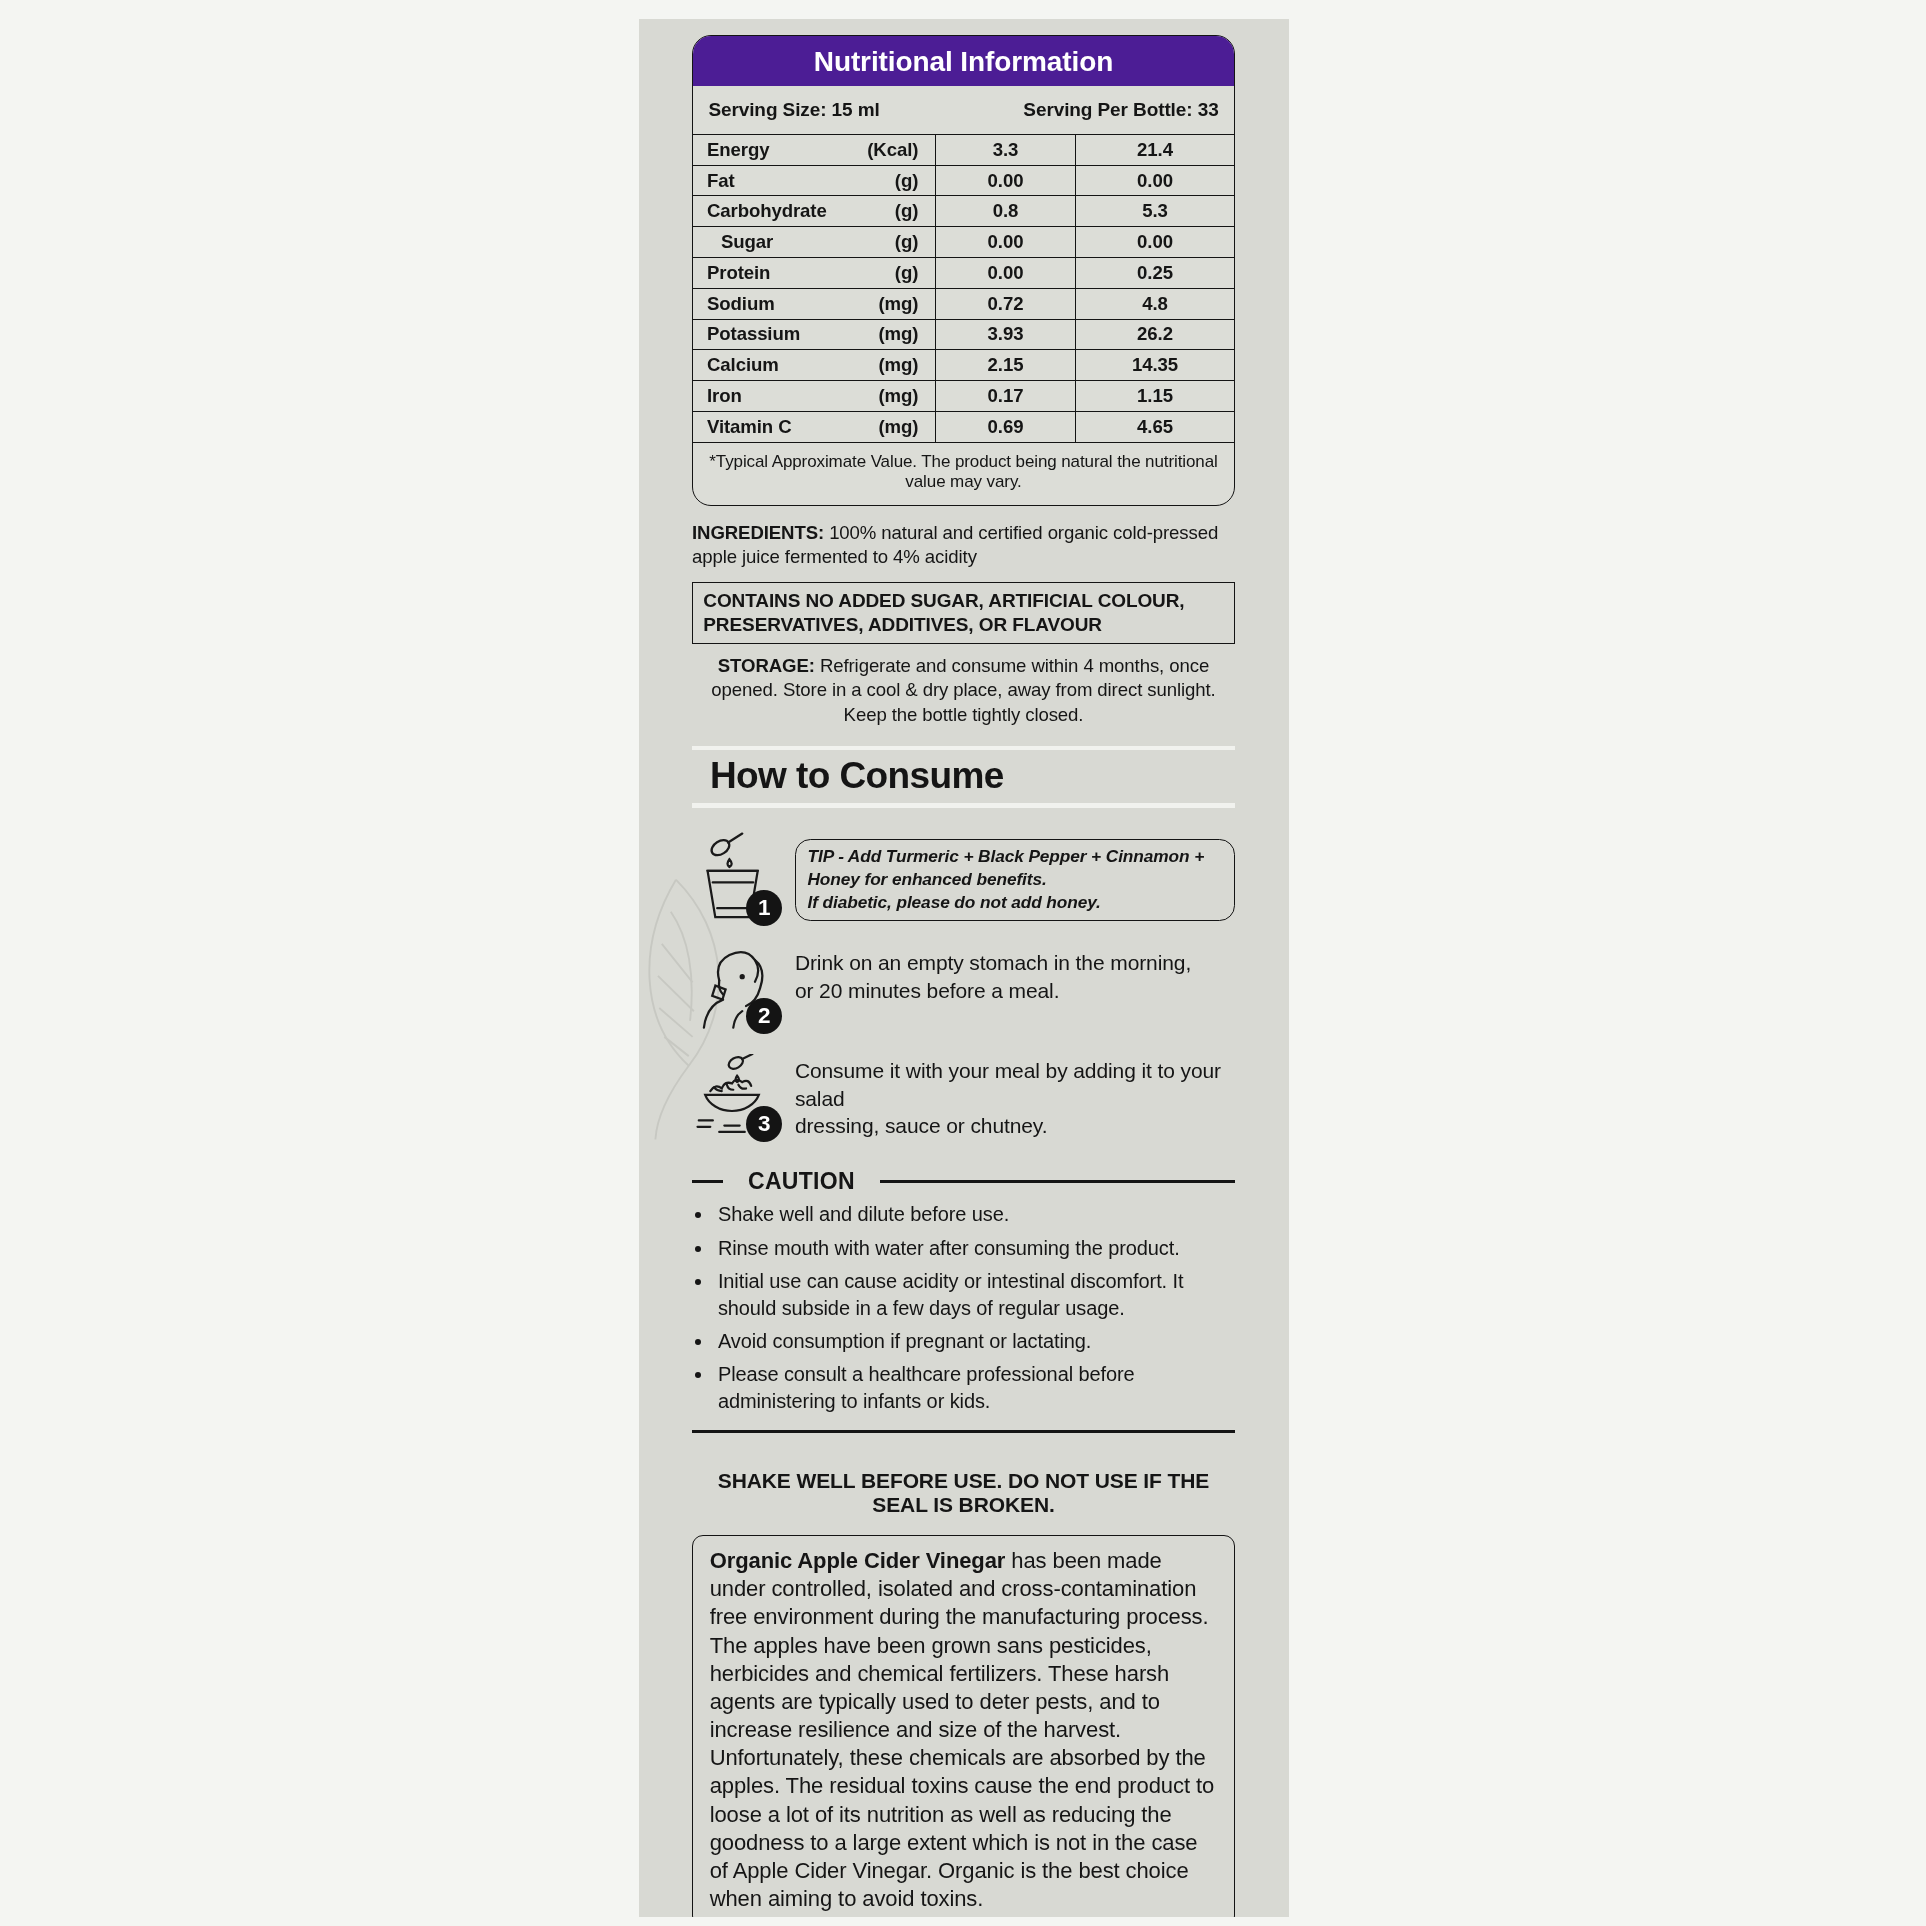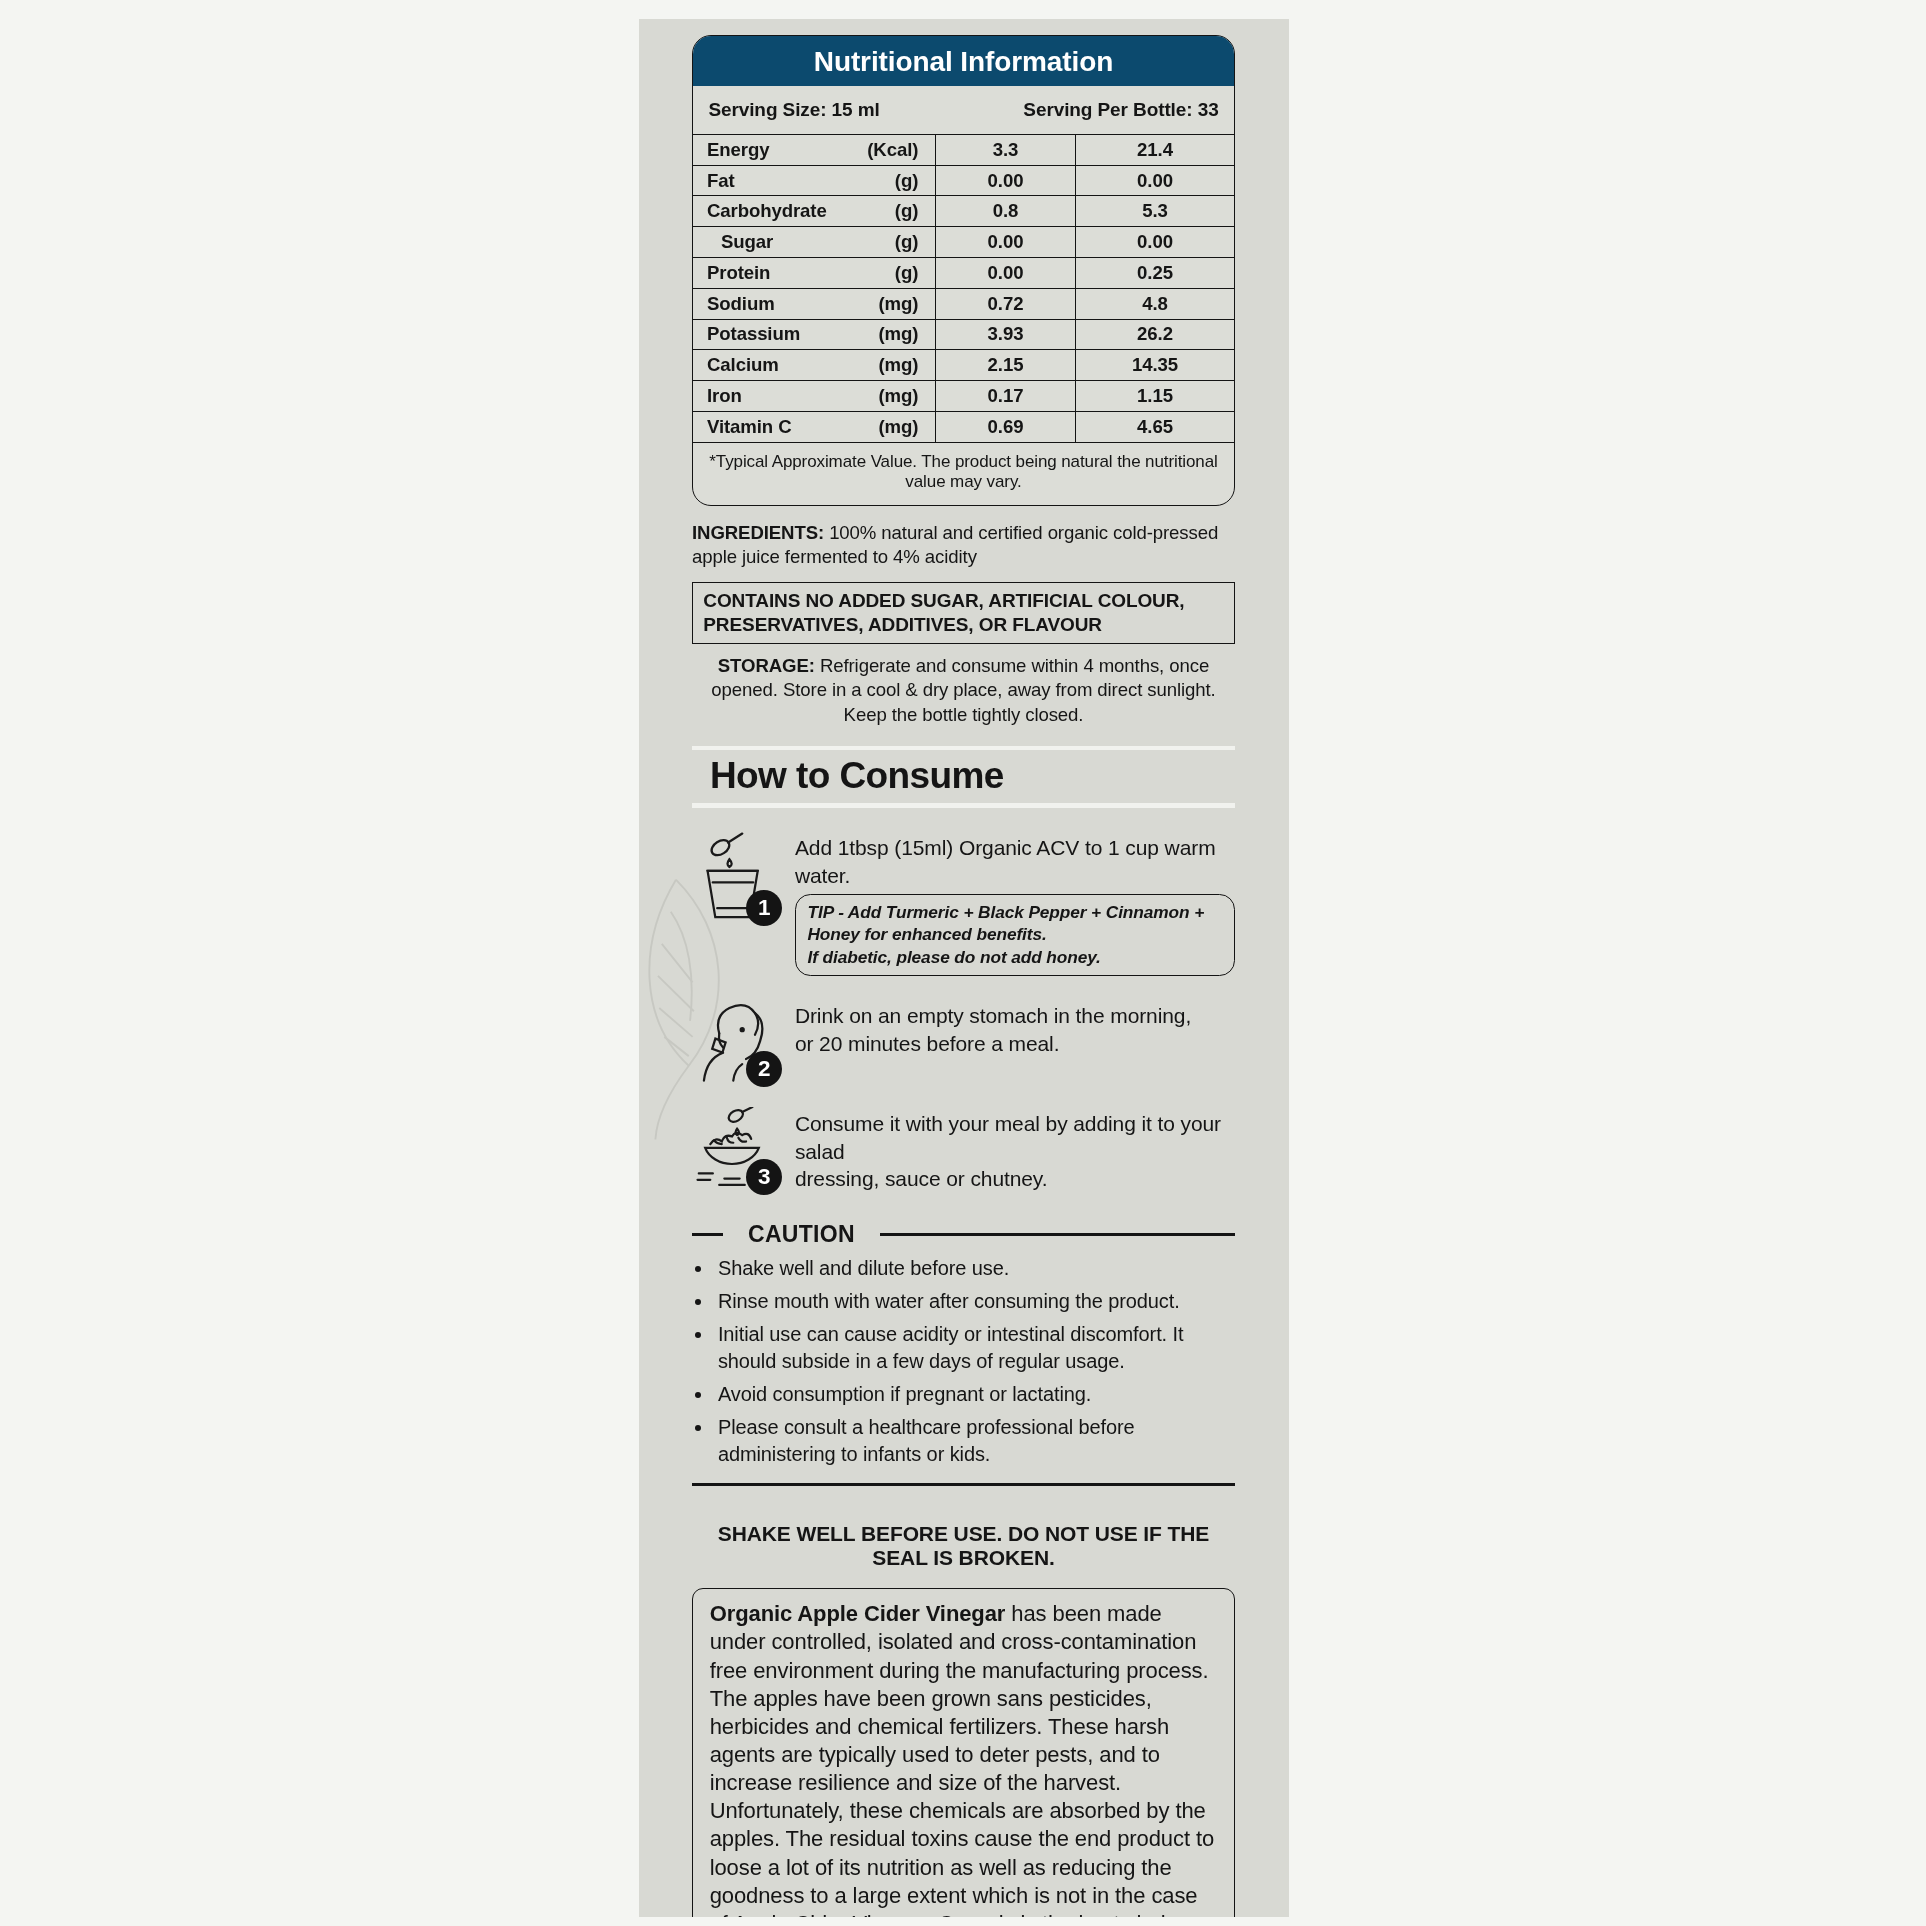--- a/index.html
+++ b/index.html
@@ -11,21 +11,21 @@
     letter-spacing:-0.1px;
   }
   .strip {
     position:absolute; left:639px; top:19px; width:650px; height:1898px;
     background:#d8d9d3; overflow:hidden;
   }
   .inner { position:relative; padding:16px 54px 0 53px; }
 
   
   .nutri-box { border:1.9px solid #141414; border-radius:19px; overflow:hidden; background:#dcddd7; }
-  .nutri-header { background:#0c4a6e; color:#fff; text-align:center; font-weight:bold;
+  .nutri-header { background:#4c1d95; color:#fff; text-align:center; font-weight:bold;
     font-size:28px; padding:9.6px 0 8.3px; }
   .serving-row { display:flex; justify-content:space-between; font-weight:bold; font-size:19px;
     padding:13px 15.4px; border-bottom:1.9px solid #141414; }
   .trow { display:grid; grid-template-columns:1fr 140px 159px; border-bottom:1.3px solid #141414; }
   .trow:last-of-type { border-bottom:1.3px solid #141414; }
   .trow .c1 { display:flex; justify-content:space-between; align-items:center;
     padding:3.9px 16.7px 3.9px 14px; font-weight:bold; font-size:18.6px; }
   .trow .c2, .trow .c3 { border-left:1.3px solid #141414; text-align:center; font-weight:bold;
     font-size:18.6px; display:flex; align-items:center; justify-content:center; padding:3.9px 0; }
   .trow.head .c1, .trow.head .c2, .trow.head .c3 { font-size:19px; padding-top:6.4px; padding-bottom:6.4px; }
@@ -202,21 +202,20 @@
               <path d="M52 44 q-6 8 0 12 q7 -4 0 -12z"></path>
               <path d="M18 62 L30 134 L84 134 L96 62 Z"></path>
               <path d="M18 62 H96"></path>
               <path d="M26 80 H89"></path>
               <path d="M33 120 H81"></path>
             </g>
           </svg>
           <div class="badge">1</div>
         </div>
         <div class="step-body">
-          <p class="step-text">Add 1tbsp (15ml) Organic ACV to 1 cup warm water.</p>
           <div class="tip-box">
             <div>TIP - Add Turmeric + Black Pepper + Cinnamon + Honey for enhanced benefits.</div>
             <div>If diabetic, please do not add honey.</div>
           </div>
         </div>
       </div>
 
       <div class="step">
         <div class="step-icon">
           <svg width="72" height="83" viewBox="0 0 112 130">

